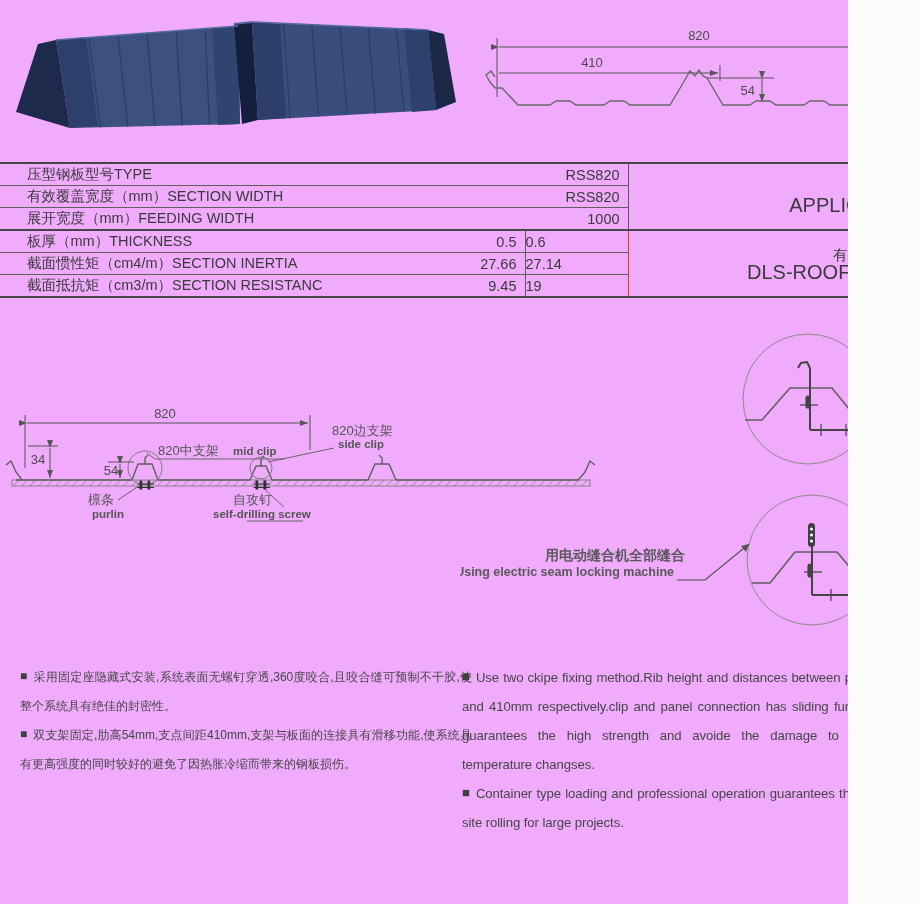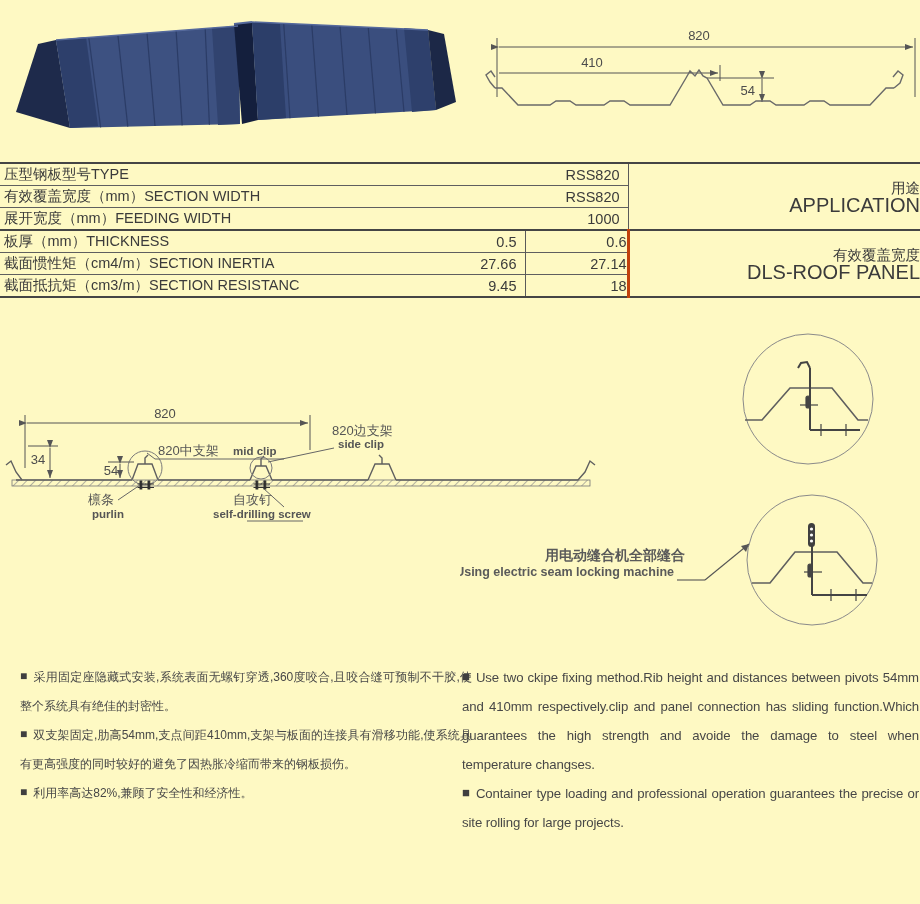--- a/index.html
+++ b/index.html
@@ -1,27 +1,27 @@
 <!DOCTYPE html>
 <html><head>
 <meta charset="utf-8">
 <style>
   html,body{margin:0;padding:0;}
   body{width:920px;height:904px;background:#fbfbfa;font-family:"Liberation Sans",sans-serif;color:#3c3c3c;}
-  #page{position:relative;width:920px;height:904px;overflow:hidden;background:#fef9c3;}
+  #page{position:relative;width:848px;height:904px;overflow:hidden;background:#f0abfc;}
   .abs{position:absolute;}
 
   
   table.spec{border-collapse:collapse;table-layout:fixed;width:920px;position:absolute;left:0;top:162px;}
   table.spec td{padding:0;height:21px;vertical-align:middle;font-size:14.5px;color:#3b3b3b;}
   td.lv{border-right:1px solid #5a5a5a;}
   .cellflex{display:flex;justify-content:space-between;align-items:center;height:21px;}
-  .cellflex .lbl{padding-left:4px;white-space:nowrap;letter-spacing:0px;}
+  .cellflex .lbl{padding-left:4px;white-space:nowrap;letter-spacing:0px;margin-left:23px;}
   .cellflex .val{padding-right:8px;text-align:right;margin-left:38px;}
-  td.v2{border-right:3px solid #c2410c;text-align:right;padding-right:8px;}
+  td.v2{border-right:1px solid #c2410c;text-align:left;padding-right:8px;}
   tr td{border-top:1px solid #5f5f5f;}
   tr.first td{border-top:2px solid #454545;}
   tr.heavy td{border-top:2px solid #454545;}
   table.spec{border-bottom:2px solid #454545;}
   td.info{text-align:right;vertical-align:middle;}
   td.info .zh{font-size:14.5px;line-height:17px;}
   td.info .en{font-size:20px;line-height:17px;}
 
   
   .features{position:absolute;top:663px;font-size:14px;line-height:29px;color:#474747;text-align:justify;}
@@ -166,21 +166,21 @@
           </td>
       <td class="v2">27.14</td>
     </tr>
     <tr>
       <td class="lv">
             <div class="cellflex">
         <span class="lbl">截面抵抗矩（cm3/m）SECTION RESISTANC</span>
         <span class="val">9.45</span>
             </div>
           </td>
-      <td class="v2">18</td>
+      <td class="v2">19</td>
     </tr>
   </tbody>
     </table>
 
   <svg class="abs" style="left:0;top:388px;" width="610" height="150" viewBox="0 0 610 150">
     <defs>
       <marker id="arrB" markerWidth="9" markerHeight="6" refX="8" refY="3" orient="auto">
         <path d="M0,0 L8,3 L0,6 z" fill="#555"></path>
       </marker>
       <pattern id="hatch" width="6" height="6" patternUnits="userSpaceOnUse" patternTransform="rotate(45)">
@@ -296,20 +296,19 @@
     <g stroke="#555" stroke-width="1.1" fill="none">
       <line x1="217" y1="260" x2="245" y2="260"></line>
       <line x1="245" y1="260" x2="289" y2="224"></line>
     </g>
     <path d="M289,224 l-8,2 5,6 z" fill="#555"></path>
   </svg>
 
   <div class="features zhcol">
     <p><span class="bullet">■</span><span>采用固定座隐藏式安装,系统表面无螺钉穿透,360度咬合,且咬合缝可预制不干胶,使整个系统具有绝佳的封密性。</span></p>
     <p><span class="bullet">■</span><span>双支架固定,肋高54mm,支点间距410mm,支架与板面的连接具有滑移功能,使系统具有更高强度的同时较好的避免了因热胀冷缩而带来的钢板损伤。</span></p>
-    <p><span class="bullet">■</span><span>利用率高达82%,兼顾了安全性和经济性。</span></p>
   </div>
   <div class="features encol">
     <p><span class="bullet">■</span><span>Use two ckipe fixing method.Rib height and distances between pivots 54mm and 410mm respectively.clip and panel connection has sliding function.Which guarantees the high strength and avoide the damage to steel when temperature changses.</span></p>
     <p><span class="bullet">■</span><span>Container type loading and professional operation guarantees the precise or site rolling for large projects.</span></p>
   </div>
 
 </div>
 
 </body></html>

